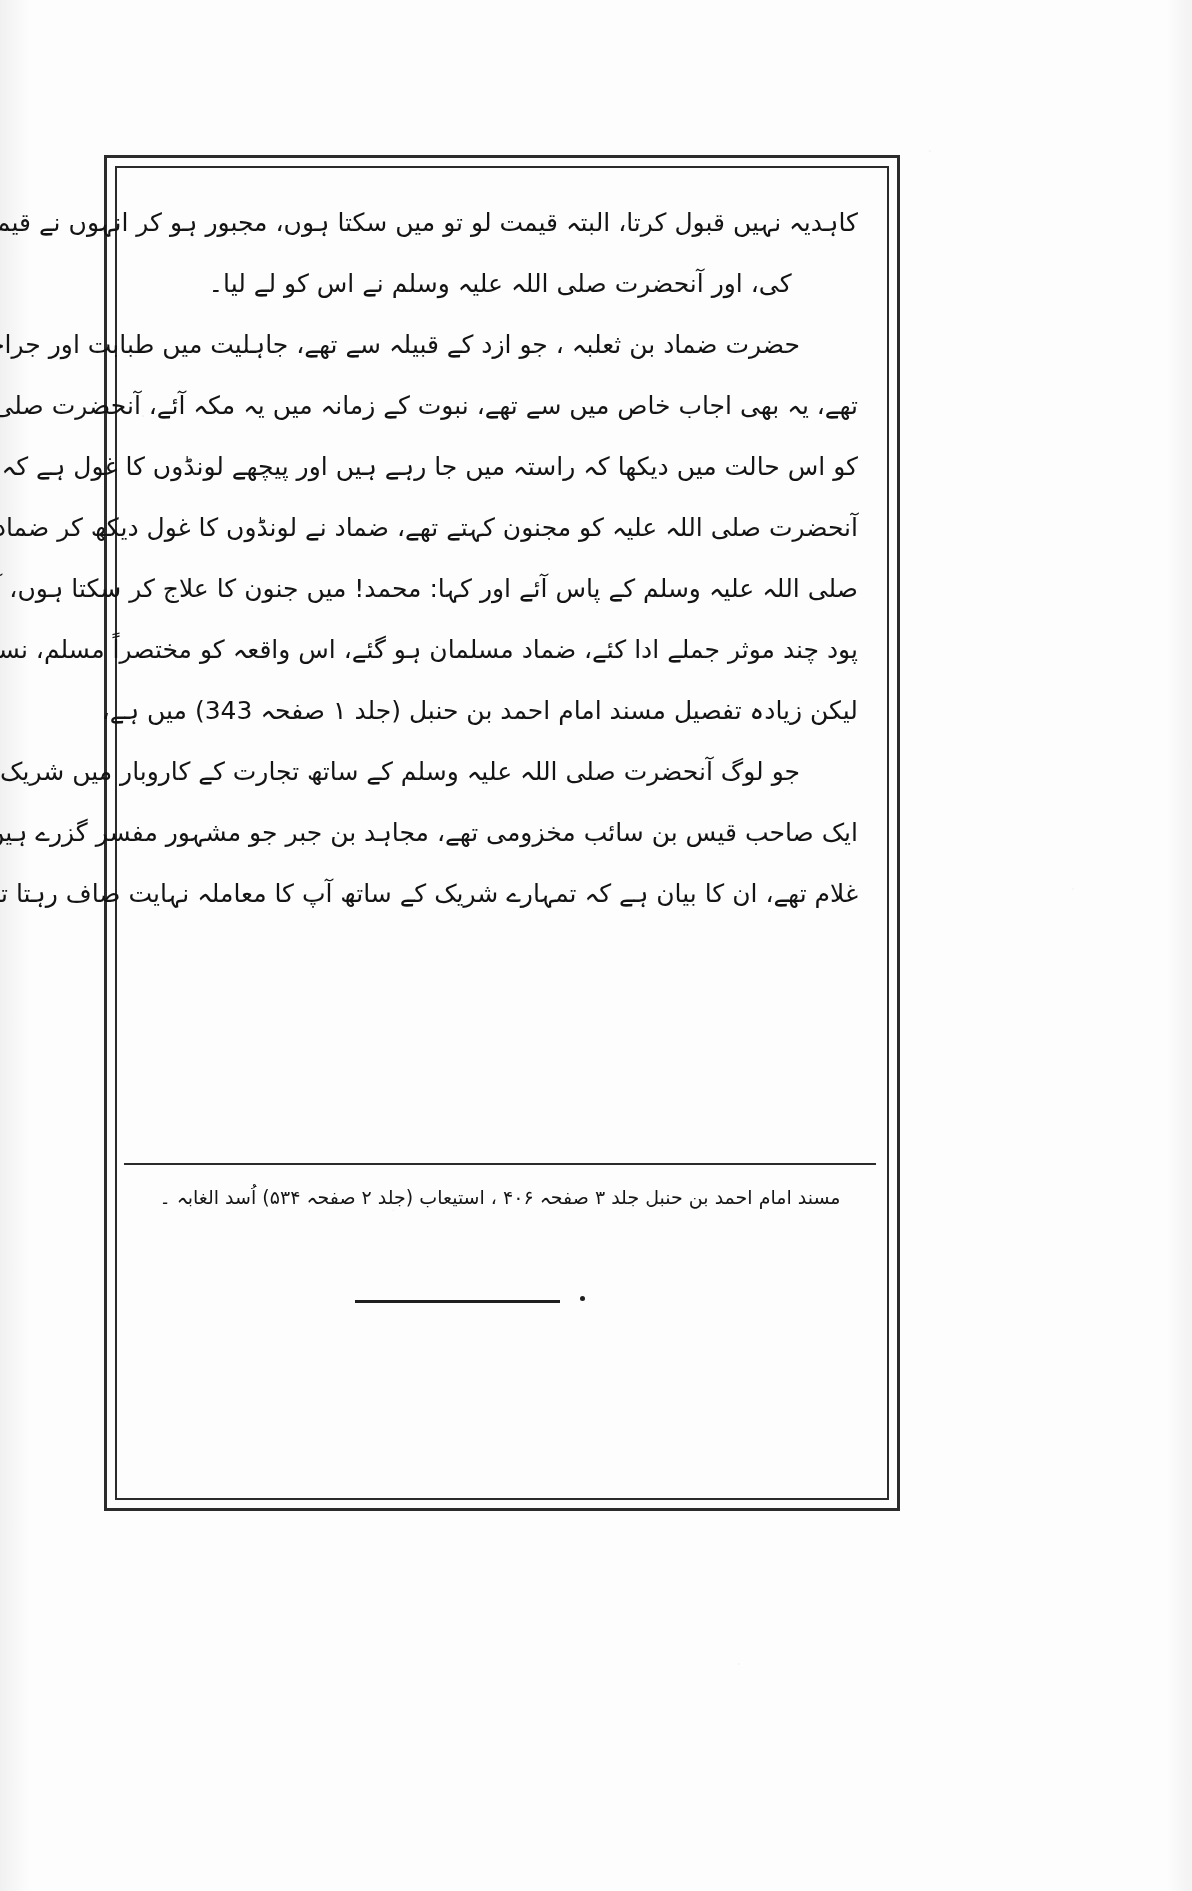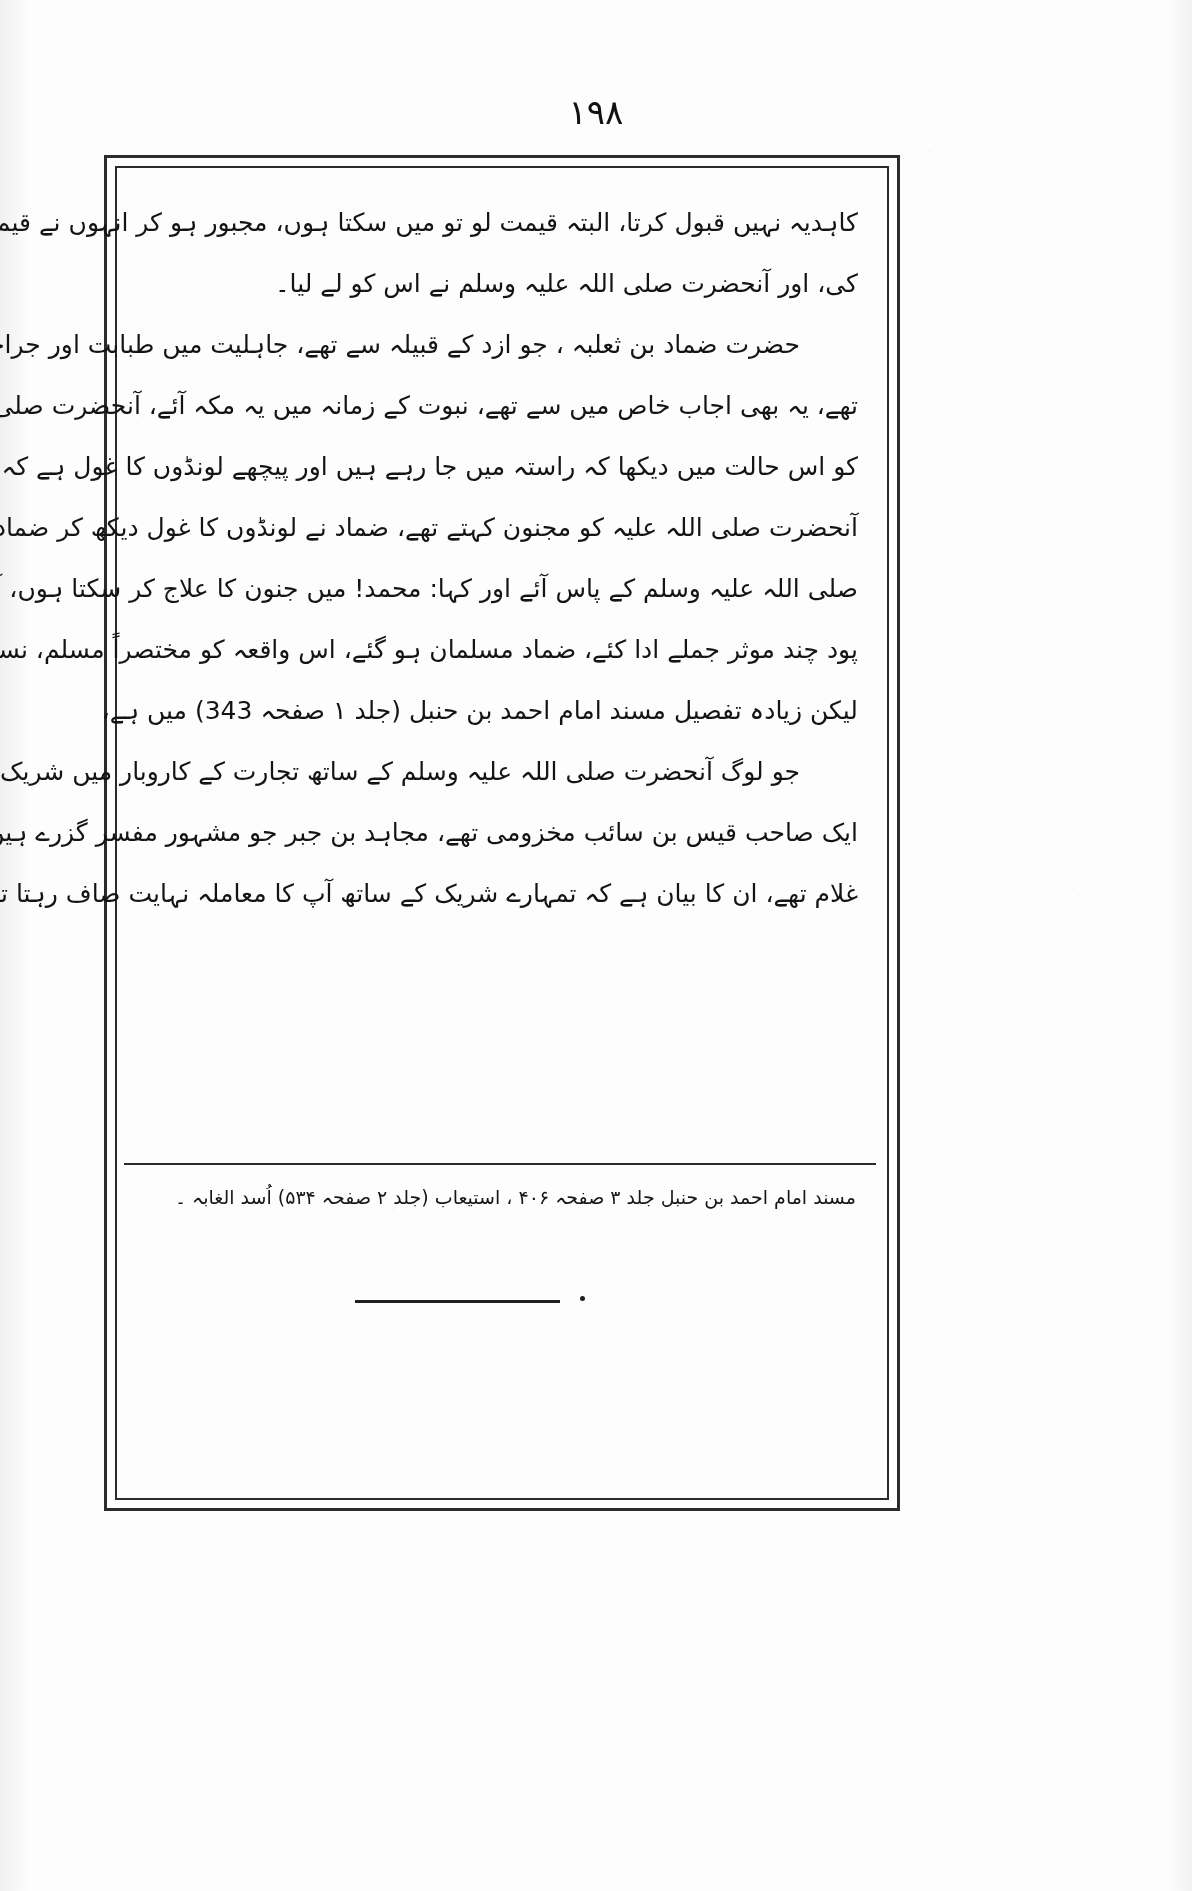--- a/index.html
+++ b/index.html
@@ -88,21 +88,21 @@
     line-height: 61px;
     white-space: nowrap;
     color: #141414;
     font-family: "DejaVu Sans", sans-serif;
     transform-origin: right center;
   }
   .line.indent {
     text-indent: 58px;
   }
   .line.center {
-    text-align: right;
+    text-align: center;
     text-indent: 0;
   }
   .line.short {
     letter-spacing: 0.5px;
   }
 
   
   .footnote-rule {
     position: absolute;
     left: 124px;
@@ -111,20 +111,21 @@
     height: 0;
     border-top: 2px solid #2b2b2b;
   }
 
   .footnote {
     position: absolute;
     left: 124px;
     top: 1172px;
     width: 752px;
     direction: rtl;
+    text-align: center;
     font-size: 19px;
     line-height: 34px;
     color: #161616;
     padding: 8px 20px;
     box-sizing: border-box;
   }
 
   
   .bottom-rule {
     position: absolute;
@@ -160,21 +161,20 @@
     width: 30px;
     background: linear-gradient(to right, rgba(0,0,0,0.05), rgba(0,0,0,0));
     pointer-events: none;
   }
 </style>
 </head>
 <body>
 
 <div class="page">
 
-  <div class="page-number">۱۹۸</div>
 
   <div class="frame-outer">
     <div class="frame-inner"></div>
   </div>
 
   <div class="text-block">
     <span class="line">کاہدیہ نہیں قبول کرتا، البتہ قیمت لو تو میں سکتا ہوں، مجبور ہو کر انہوں نے قیمت لینی گوارا</span>
     <span class="line center short">کی، اور آنحضرت صلی اللہ علیہ وسلم نے اس کو لے لیا۔</span>
     <span class="line indent">حضرت ضماد بن ثعلبہ ، جو ازد کے قبیلہ سے تھے، جاہلیت میں طبابت اور جراحی کا پیشہ کرتے</span>
     <span class="line">تھے، یہ بھی اجاب خاص میں سے تھے، نبوت کے زمانہ میں یہ مکہ آئے، آنحضرت صلی اللہ علیہ</span>

